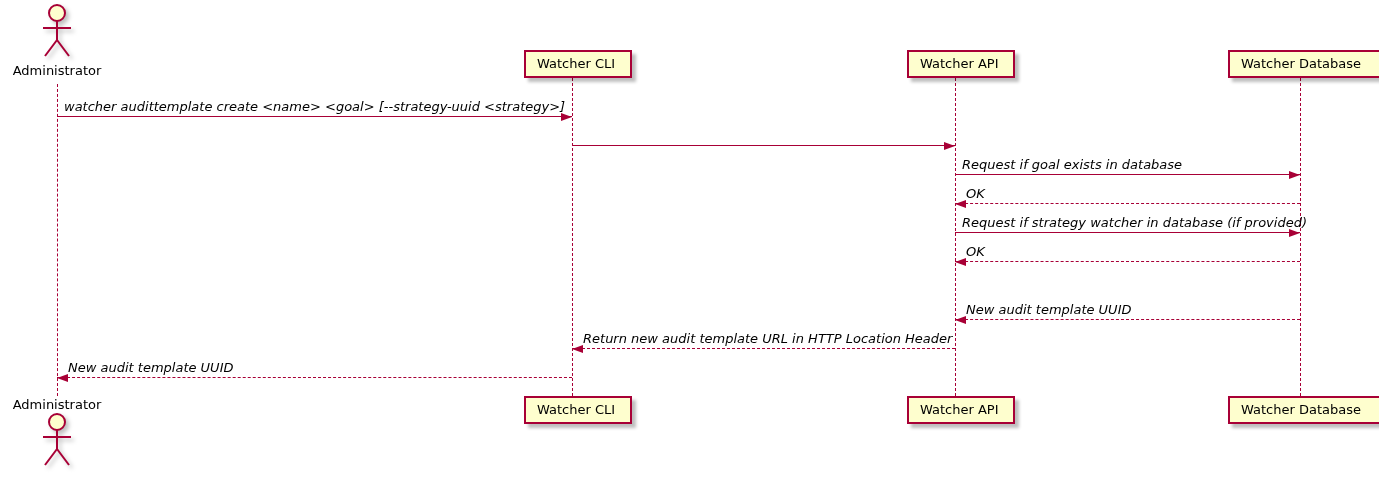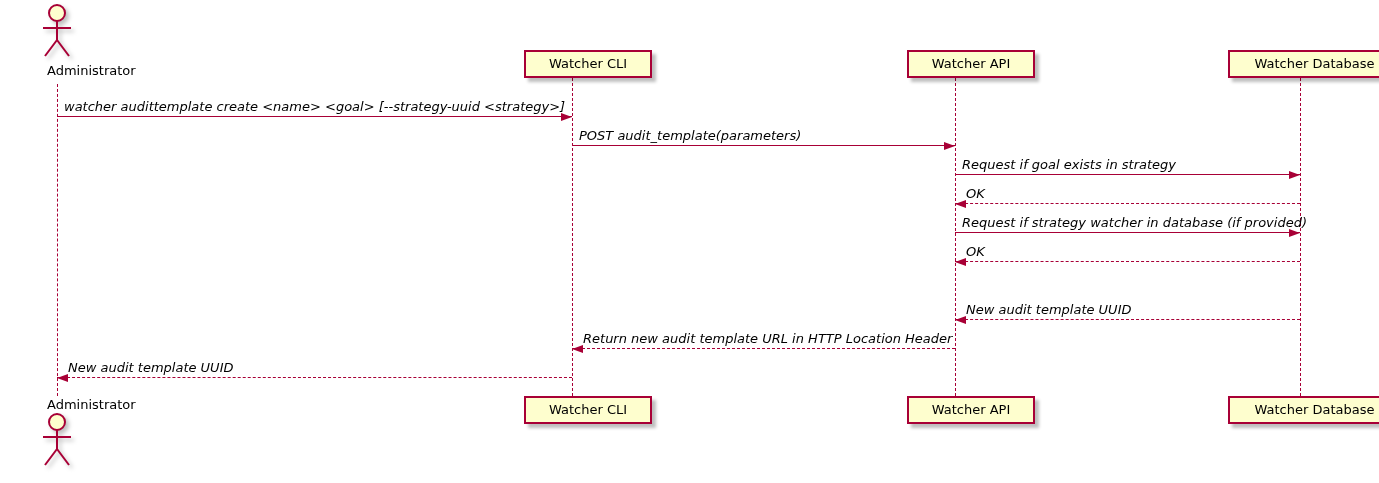--- a/index.html
+++ b/index.html
@@ -19,33 +19,31 @@
   }
   .lifeline{
     position:absolute;
     width:0;
     border-left:1px dashed var(--line);
   }
   .pbox{
     position:absolute;
     height:24px;
     line-height:24px;
-    text-align:center;
     background:var(--fill);
     border:2px solid var(--line);
     box-shadow:4px 4px 3px rgba(0,0,0,0.25);
     white-space:nowrap;
-    padding:0 21px;
+    padding:0 11px;
     box-sizing:content-box;
   }
   .actor-label{
     position:absolute;
-    text-align:left;
+    text-align:center;
     white-space:nowrap;
-    margin-left:47px;
   }
   .actor-svg{
     position:absolute;
     filter:drop-shadow(3px 3px 2px rgba(0,0,0,0.25));
   }
   .msg{position:absolute;height:17px;font-style:italic;}
   .mline{
     position:absolute;left:0;right:0;bottom:0;height:0;
     border-top:1px solid var(--line);
   }
@@ -87,27 +85,26 @@
   <div class="pbox" style="left:907px;top:50px;width:82px">Watcher API</div>
   <div class="pbox" style="left:1228px;top:50px;width:127px">Watcher Database</div>
 
   <div class="msg" style="left:57px;top:100px;width:515px">
     <span class="mlab">watcher audittemplate create &lt;name&gt; &lt;goal&gt; [--strategy-uuid &lt;strategy&gt;]</span>
     <div class="mline"></div>
     <div class="ah right"></div>
   </div>
 
   <div class="msg" style="left:572px;top:129px;width:383px">
-    <span class="mlab">POST audit_template(parameters)</span>
     <div class="mline"></div>
     <div class="ah right"></div>
   </div>
 
   <div class="msg" style="left:955px;top:158px;width:345px">
-    <span class="mlab">Request if goal exists in strategy</span>
+    <span class="mlab">Request if goal exists in database</span>
     <div class="mline"></div>
     <div class="ah right"></div>
   </div>
 
   <div class="msg" style="left:955px;top:187px;width:345px">
     <span class="mlab ret">OK</span>
     <div class="mline dashed"></div>
     <div class="ah left"></div>
   </div>
 

